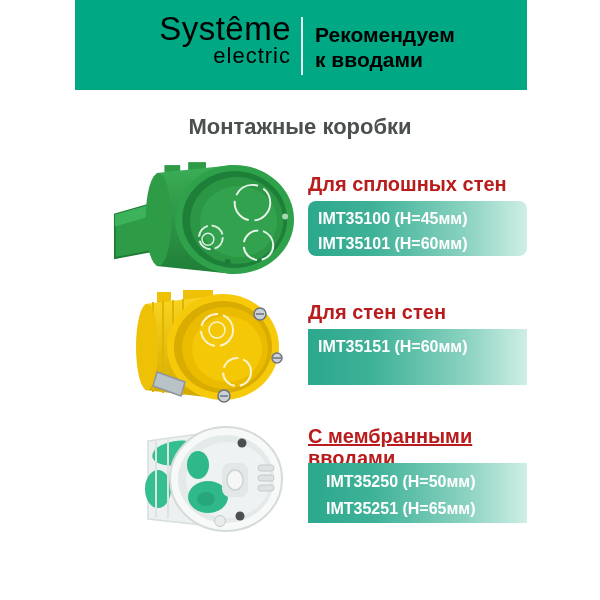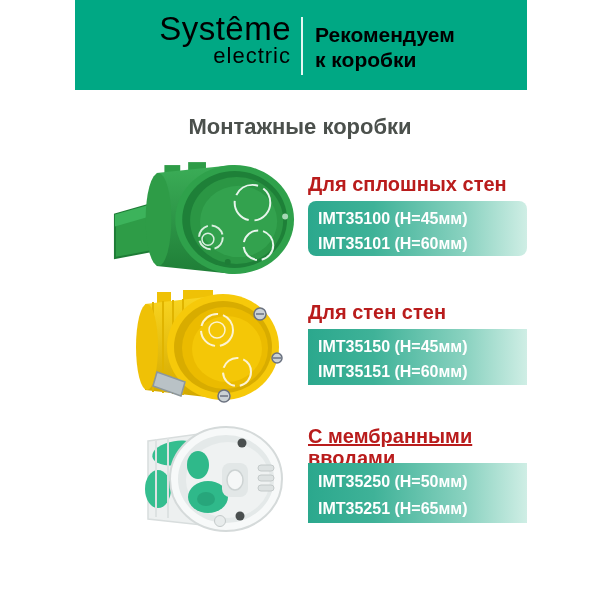--- a/index.html
+++ b/index.html
@@ -36,42 +36,42 @@
   .code-box {
     position:absolute; left:308px; width:219px; box-sizing:border-box;
     background:linear-gradient(90deg,#2BA88D 0%, #3FB298 30%, #8AD2C0 72%, #CFEEE5 100%);
     color:#ffffff; font-weight:700; font-size:16px;
     padding:5px 0 0 10px;
   }
   .box-1 { top:201px; height:55px;border-radius:8px; }
   .box-2 { top:329px; height:56px; }
   .box-3 { top:463px; height:60px; }
   .code-line { line-height:25px; white-space:nowrap; }
-  .box-3 .code-line { line-height:27px; }
+  .box-3 .code-line { line-height:27px;margin-left:8px; }
   
   .product-img { position:absolute; }
   .img-1 { left:109px; top:159px; width:188px; height:121px; }
   .img-2 { left:127px; top:290px; width:164px; height:114px; }
   .img-3 { left:128px; top:423px; width:160px; height:110px; }
   .product-img svg { width:100%; height:100%; display:block; }
 </style>
 </head>
 <body>
 
 <div class="canvas">
 
   <div class="header">
     <div class="logo">
       <div class="logo-main">Systême</div>
       <div class="logo-sub">electric</div>
     </div>
     <div class="header-divider"></div>
     <div class="tagline">
       <div>Рекомендуем</div>
-      <div>к коробки</div>
+      <div>к вводами</div>
     </div>
   </div>
 
   <div class="page-title">Монтажные коробки</div>
 
   <div class="product-img img-1">
     <svg viewBox="0 0 190 122">
       <defs>
         <linearGradient id="gb" x1="0" y1="0" x2="0" y2="1">
           <stop offset="0" stop-color="#3BAD57"></stop>
@@ -128,21 +128,20 @@
           <line x1="129" y1="24" x2="137" y2="24"></line>
         <circle cx="150" cy="68" r="5" fill="#CBD2D5"></circle>
           <line x1="146" y1="68" x2="154" y2="68"></line>
         <circle cx="97" cy="106" r="6" fill="#CBD2D5"></circle>
           <line x1="93" y1="106" x2="101" y2="106"></line>
       </g>
     </svg>
   </div>
   <div class="section-heading heading-2">Для стен стен</div>
   <div class="code-box box-2">
-    <div class="code-line">IMT35150 (H=45мм)</div>
     <div class="code-line">IMT35151 (H=60мм)</div>
   </div>
 
   <div class="product-img img-3">
     <svg viewBox="0 0 160 110">
       <path d="M20,18 L92,8 L92,104 L20,96 Z" fill="#EDF0F0" stroke="#D8DDDD" stroke-width="1.5"></path>
       <ellipse cx="48" cy="30" rx="24" ry="12" fill="#35BE8F" transform="rotate(-9 48 30)"></ellipse>
       <ellipse cx="30" cy="66" rx="13" ry="19" fill="#35BE8F"></ellipse>
       <path d="M28,16 L28,94 M40,15 L40,95" stroke="#DDE2E2" stroke-width="2" fill="none"></path>
       <ellipse cx="98" cy="56" rx="56" ry="52" fill="#F7F9F9" stroke="#D5DADA" stroke-width="2"></ellipse>

